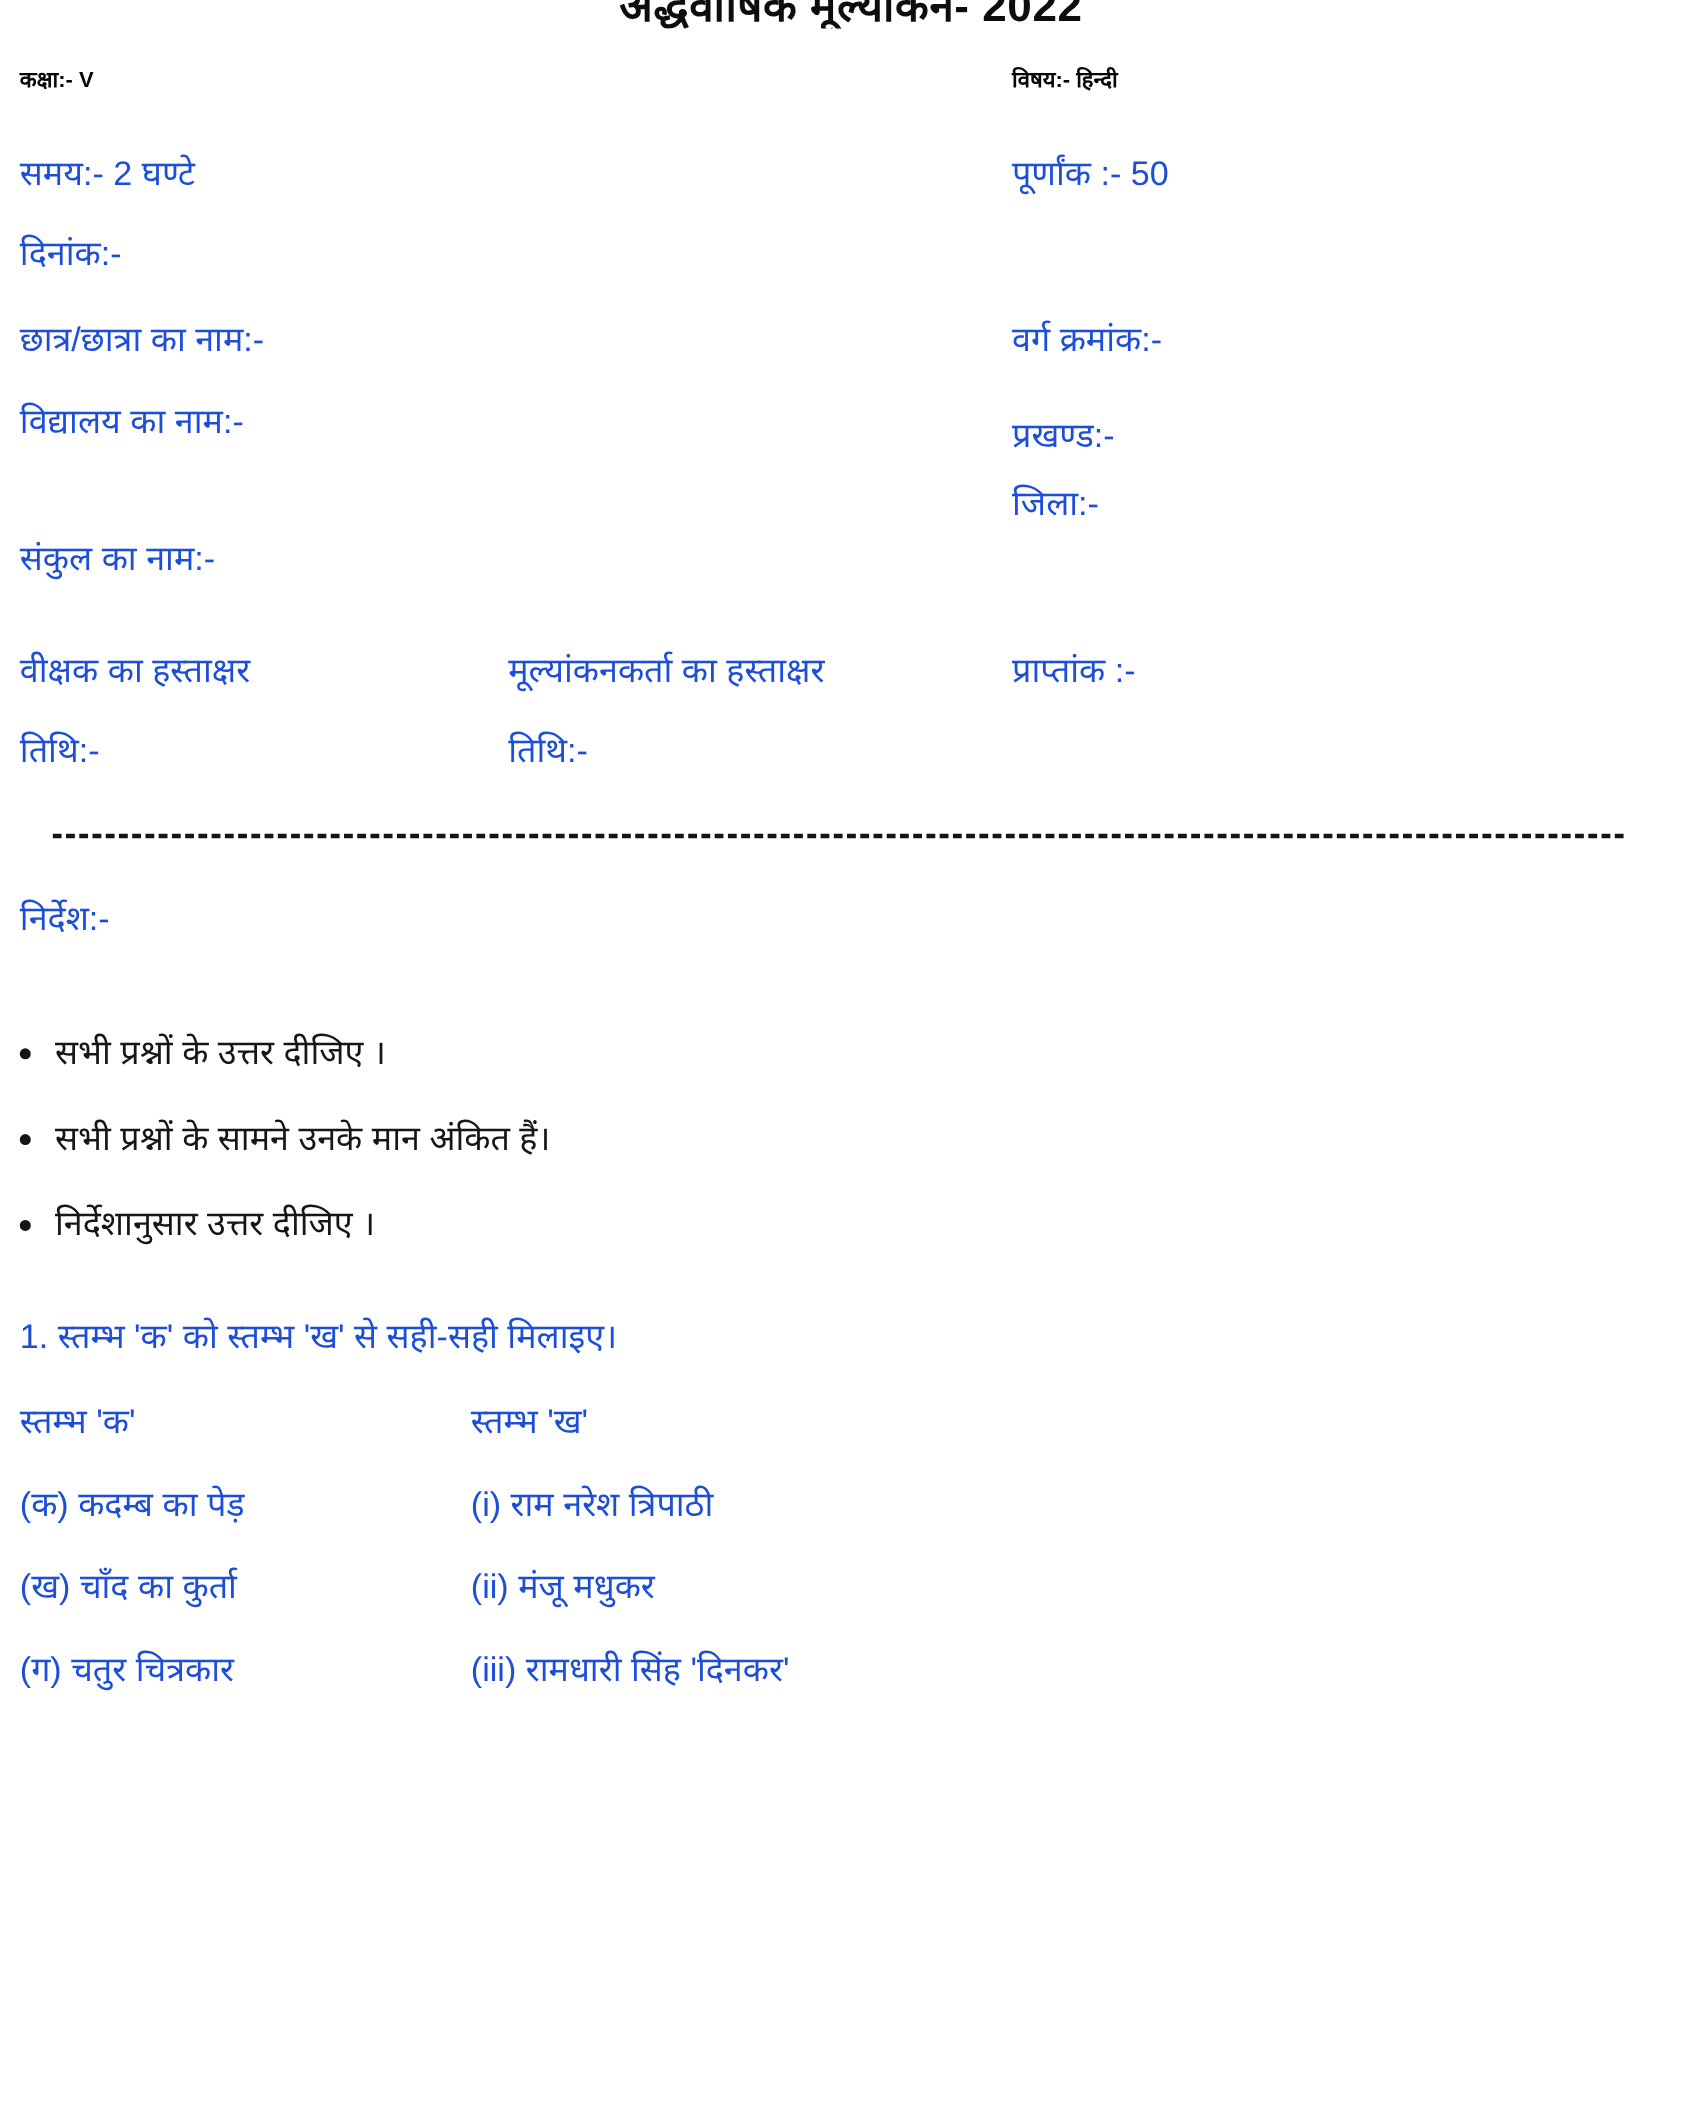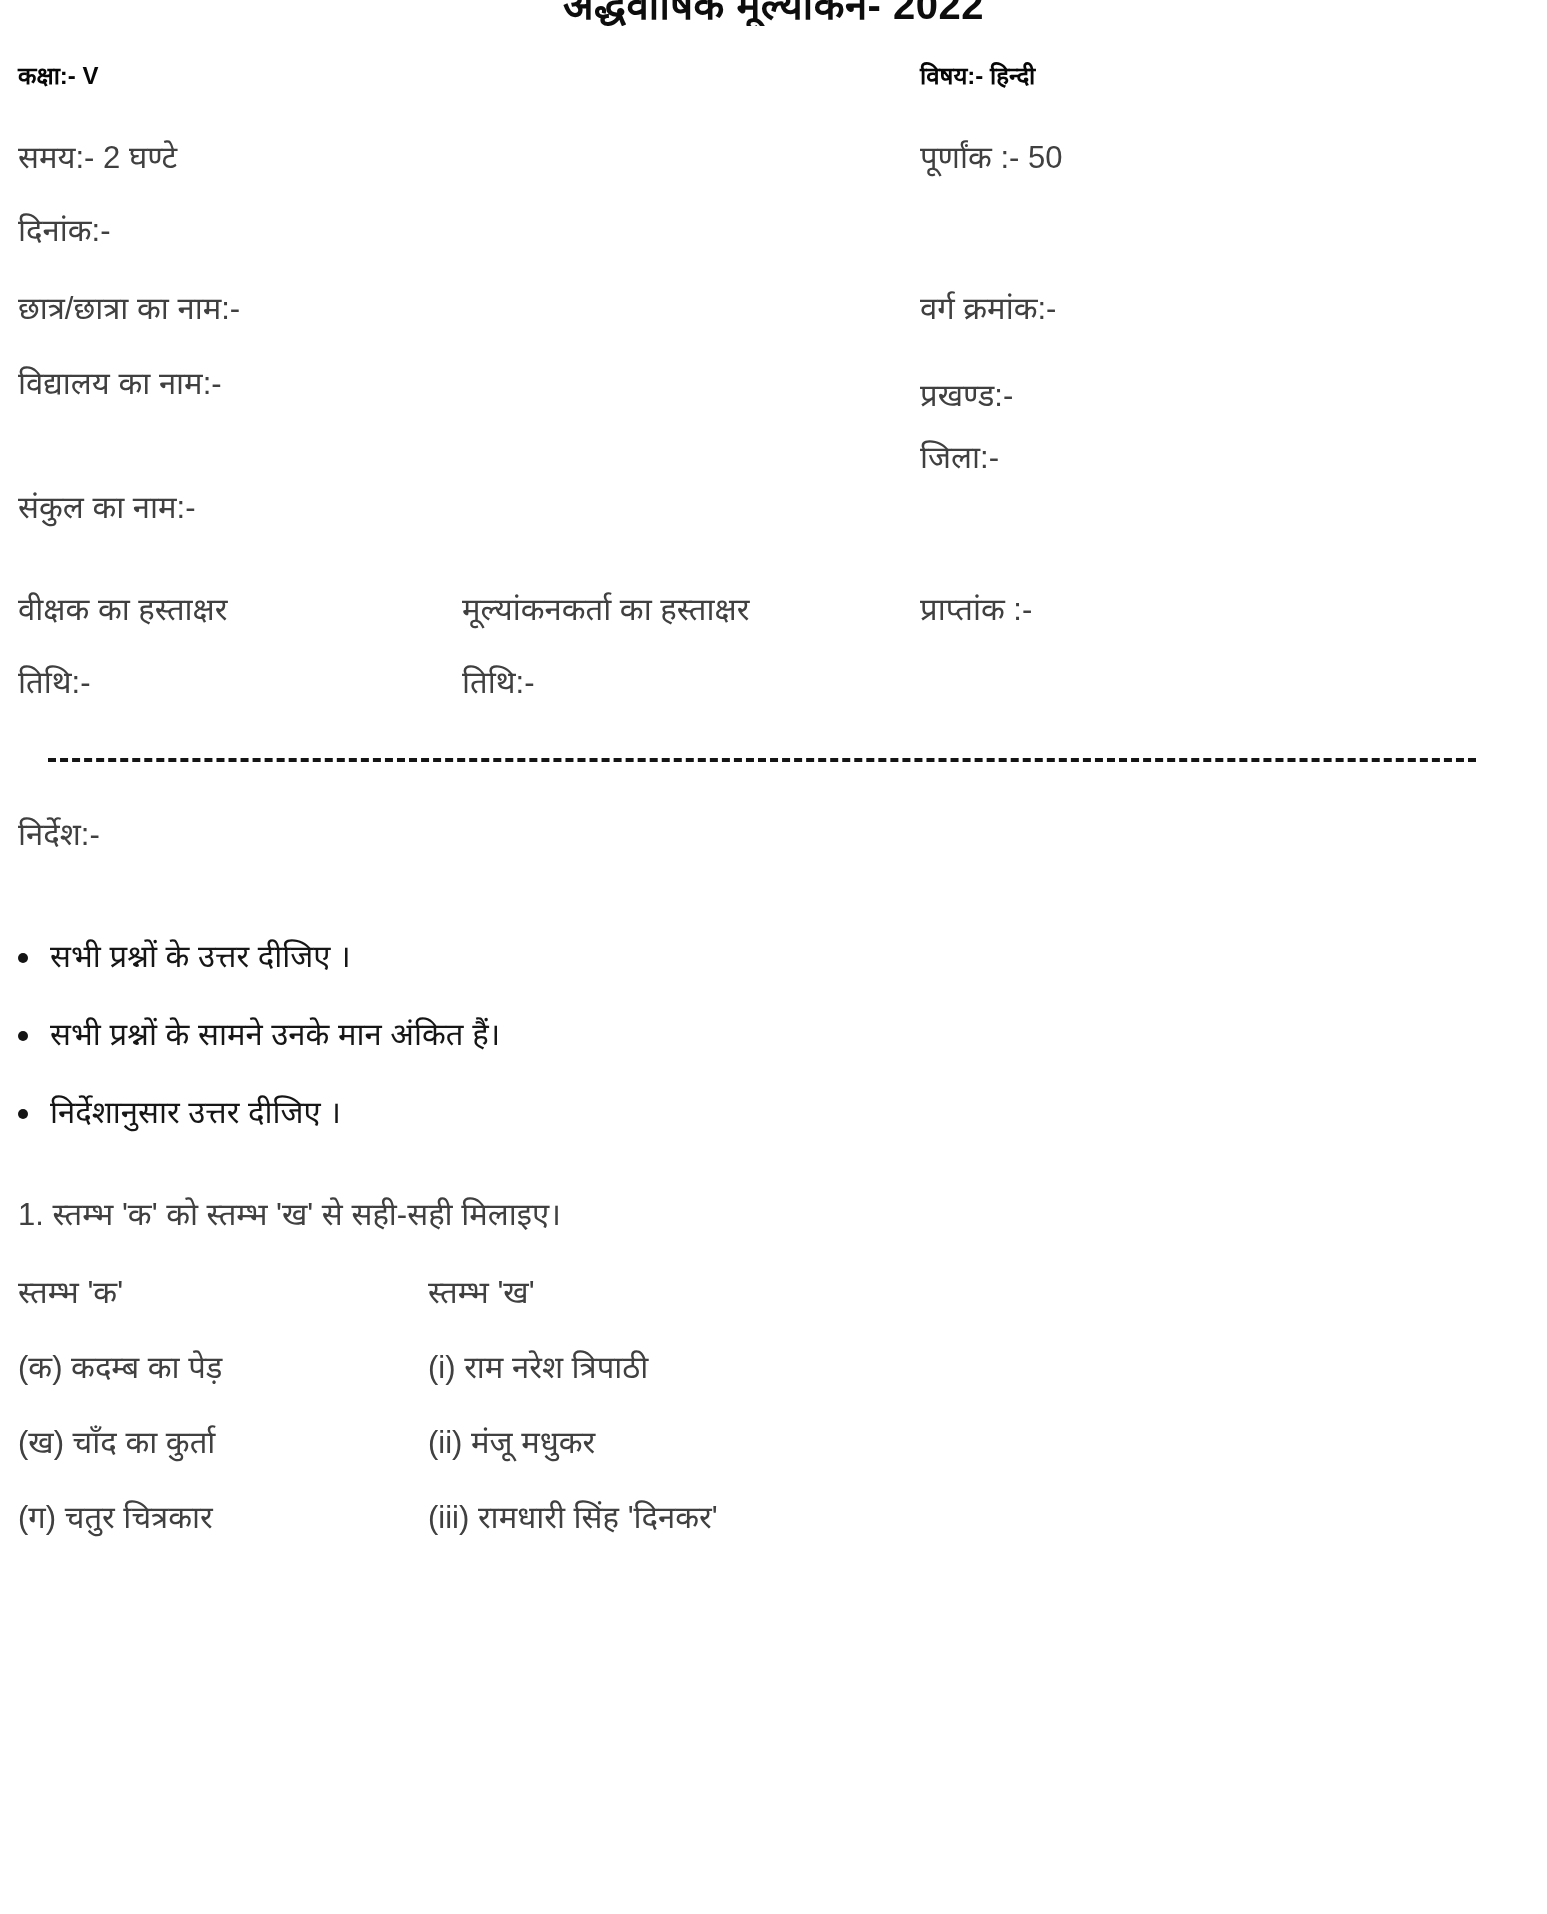--- a/index.html
+++ b/index.html
@@ -42,25 +42,25 @@
     white-space: nowrap;
     color: #0d0d0d;
   }
 
   
   .t {
     position: absolute;
     white-space: nowrap;
     font-size: 31px;
     line-height: 1.15;
-    color: #404040;
+    color: #1d4ed8;
   }
   .t.bold {
     font-weight: bold;
-    font-size: 24px;
+    font-size: 20px;
     color: #070707;
   }
 
   
   .col-left  { left: 18px; }
   .col-mid   { left: 430px; margin-left: 32px; }
   .col-right { left: 920px; }
 
   
   .sep {

